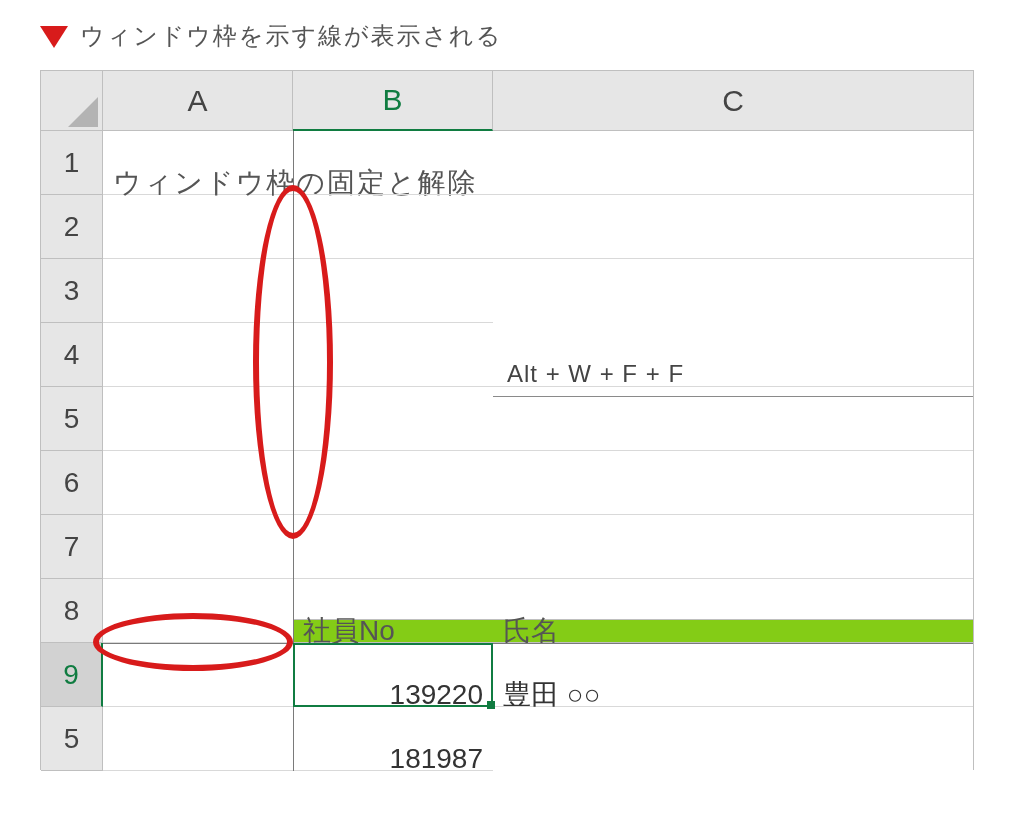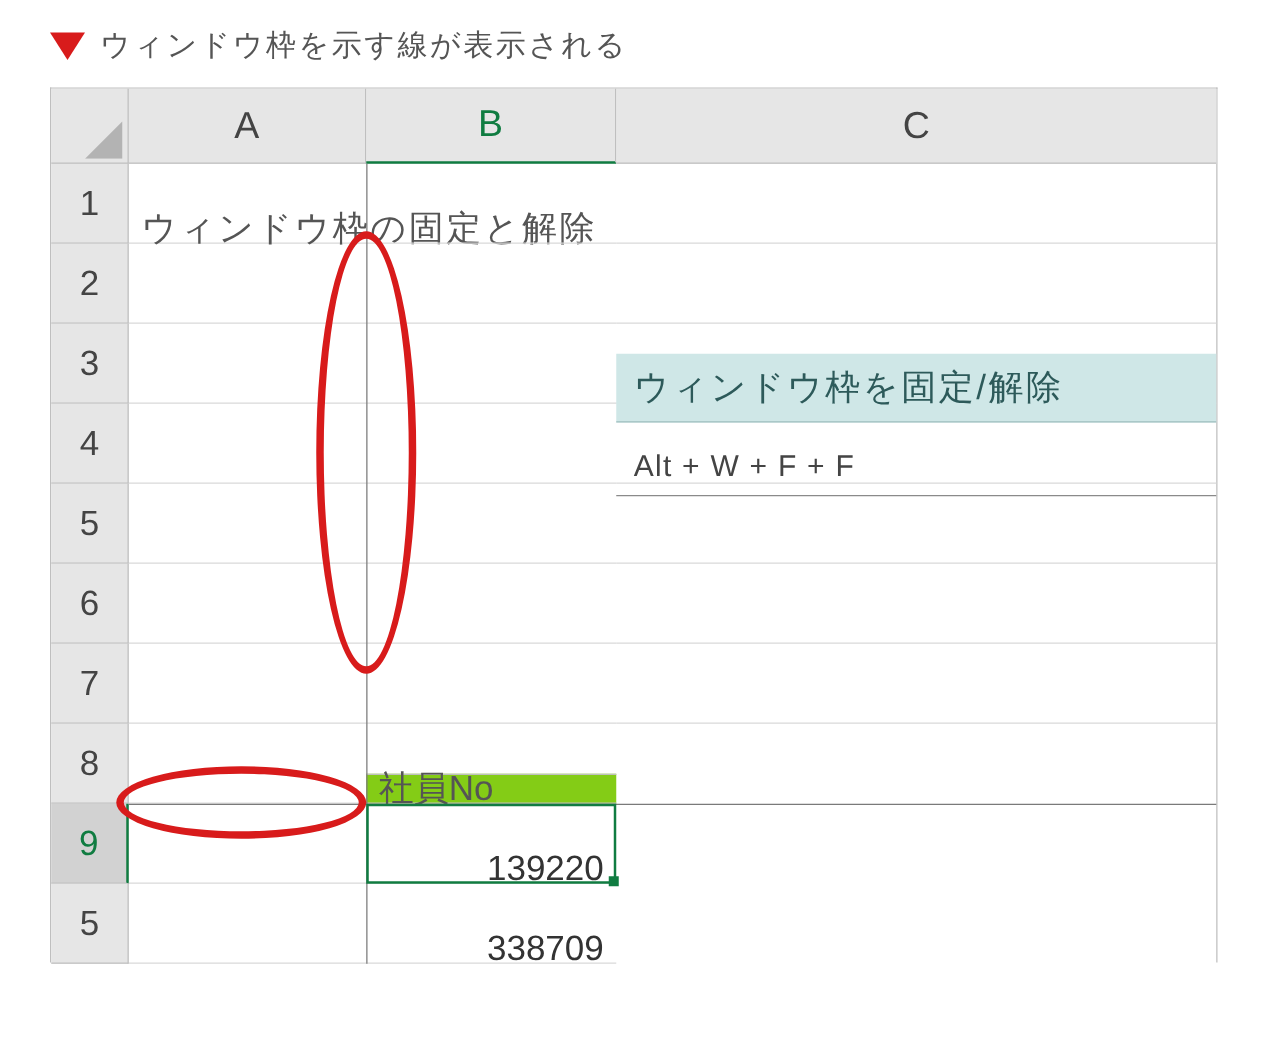--- a/index.html
+++ b/index.html
@@ -226,23 +226,20 @@
         <div class="rowhdr">2</div>
         <div class="cell A"></div>
         <div class="cell B"></div>
         <div class="cell C"></div>
       </div>
 
       <div class="row r3">
         <div class="rowhdr">3</div>
         <div class="cell A"></div>
         <div class="cell B"></div>
-        <div class="cell C" style="padding:0;">
-          <div class="callout-title">ウィンドウ枠を固定/解除</div>
-        </div>
       </div>
 
       <div class="row r4">
         <div class="rowhdr">4</div>
         <div class="cell A"></div>
         <div class="cell B"></div>
         <div class="cell C" style="padding:0;">
           <div class="callout-body">Alt + W + F + F</div>
         </div>
       </div>
@@ -265,32 +262,34 @@
         <div class="rowhdr">7</div>
         <div class="cell A"></div>
         <div class="cell B"></div>
         <div class="cell C"></div>
       </div>
 
       <div class="row r8">
         <div class="rowhdr">8</div>
         <div class="cell A"></div>
         <div class="cell B">社員No</div>
+        <div class="cell C">氏名</div>
       </div>
 
       <div class="row r9 active">
         <div class="rowhdr">9</div>
         <div class="cell A"></div>
         <div class="cell B num">139220</div>
+        <div class="cell C">豊田 ○○</div>
       </div>
 
       <div class="row r10">
         <div class="rowhdr">5</div>
         <div class="cell A"></div>
-        <div class="cell B num">338709</div>
+        <div class="cell B num">181987</div>
       </div>
     </div>
 
     <div class="freeze-v"></div>
     <div class="freeze-h"></div>
 
     <div class="sel" style="left:calc(var(--wrow) + var(--wA)); top:calc(var(--hhdr) + 8*var(--hrow)); width:var(--wB); height:var(--hrow);">
       <div class="handle"></div>
     </div>
 

